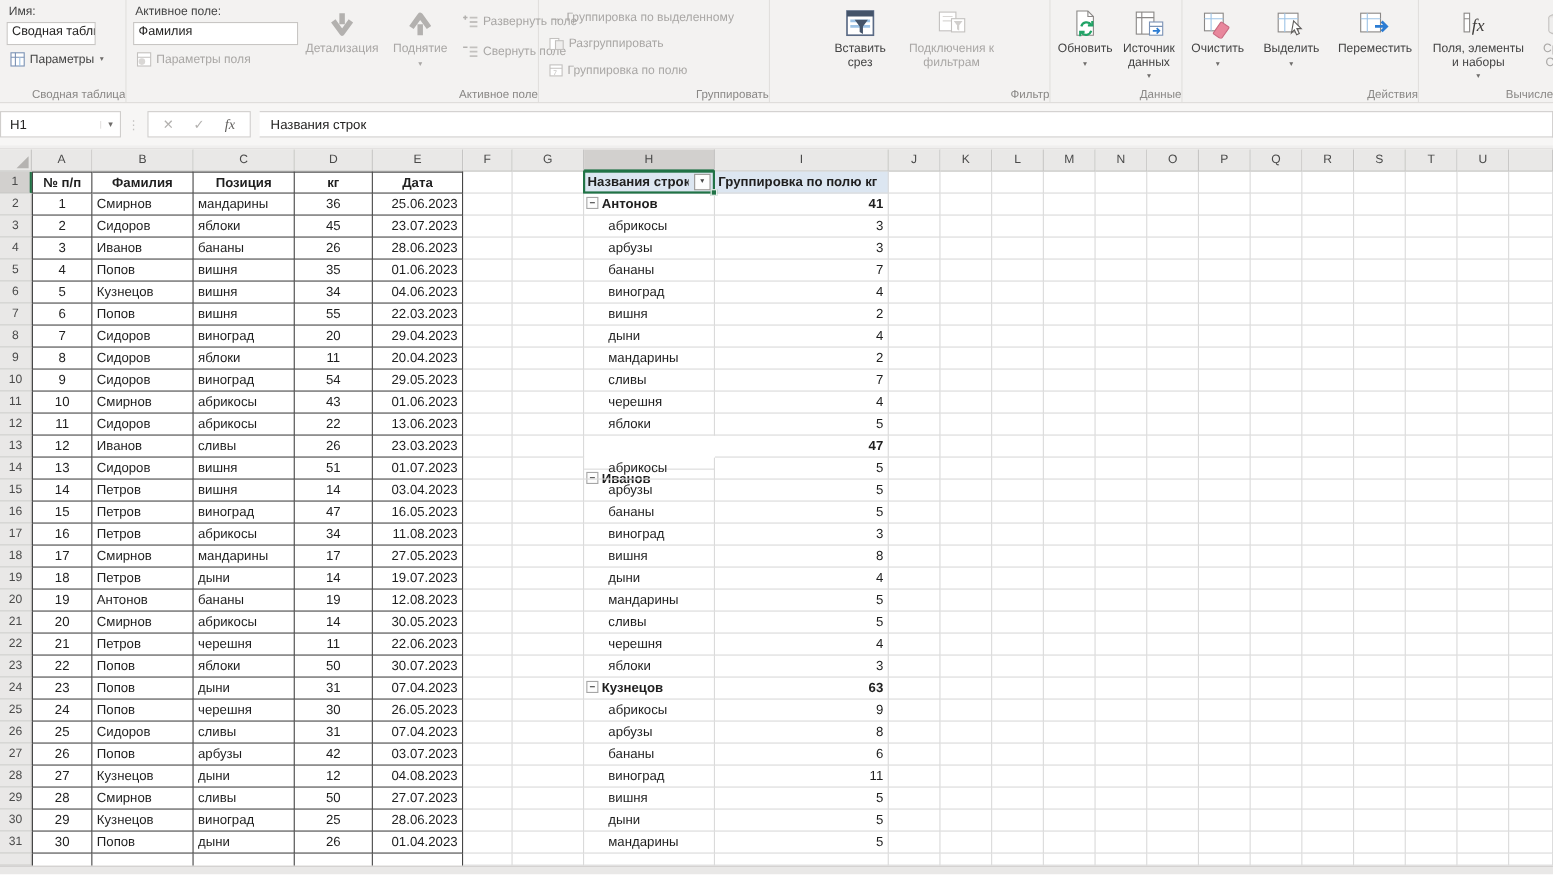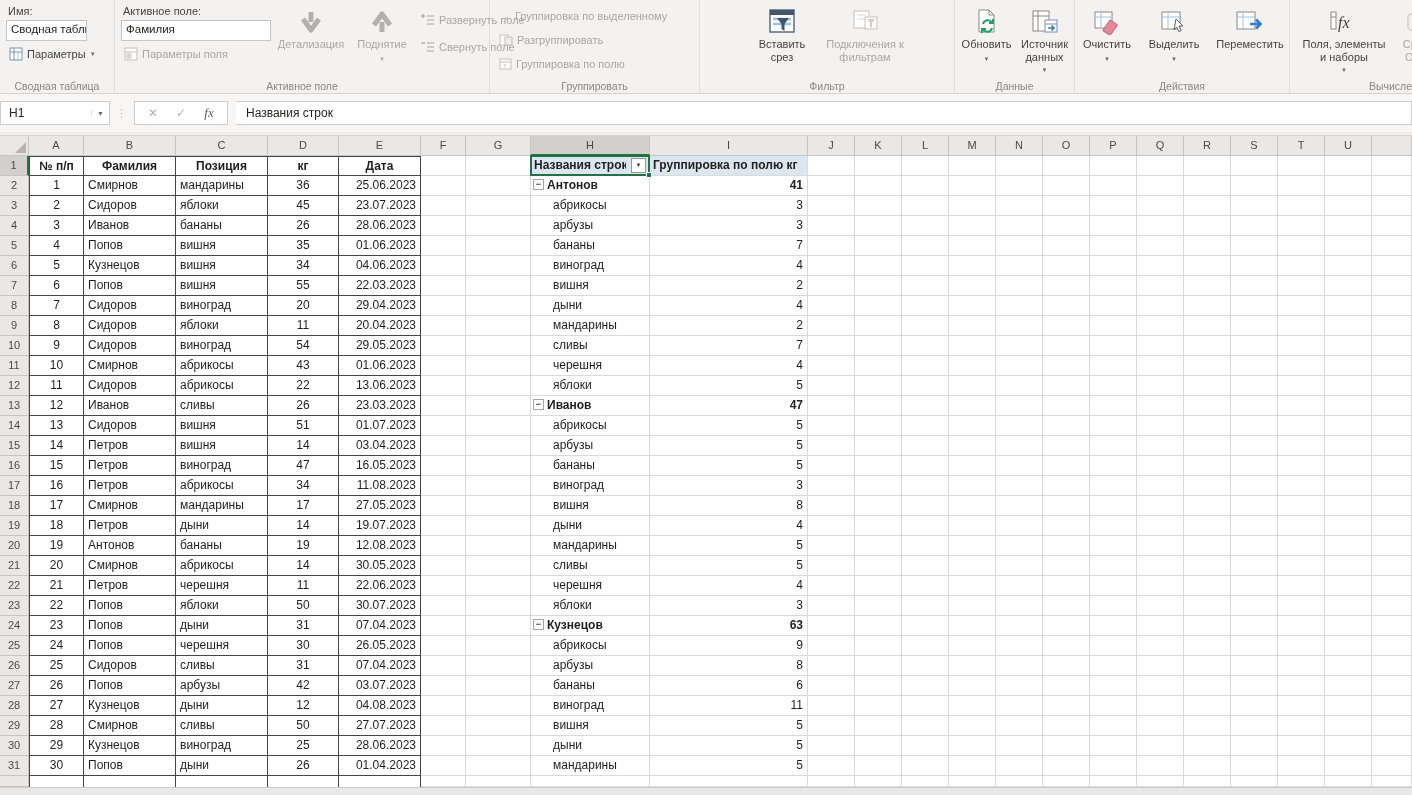--- a/index.html
+++ b/index.html
@@ -4,21 +4,21 @@
 <style>
   * { margin:0; padding:0; box-sizing:border-box; }
   html,body { width:1412px; height:795px; overflow:hidden;
     font-family:"Liberation Sans","DejaVu Sans",sans-serif; background:#fff; }
 
   
   .ribbon { height:94px; background:#f3f2f1; border-bottom:1px solid #d6d4d2;
     display:flex; align-items:stretch; overflow:hidden; }
   .rgroup { position:relative; border-right:1px solid #e1dfdd; padding:3px 4px 16px 6px;
     display:flex; align-items:flex-start; flex:0 0 auto; }
-  .rcaption { position:absolute; bottom:1px; left:0; right:0; text-align:center;
+  .rcaption { position:absolute; bottom:1px; left:0; right:0; text-align:right;
     font-size:10.5px; color:#8a8886; white-space:nowrap; overflow:hidden; }
   .rlabel { font-size:11px; color:#444; margin:2px 0 3px 2px; }
   .rinput { background:#fff; border:1px solid #c8c6c4; height:21px; font-size:11.5px;
     color:#252423; padding:2px 4px; white-space:nowrap; overflow:hidden; }
   .sbtn { display:flex; align-items:center; gap:4px; font-size:11px; color:#444;
     padding:2px 3px; border-radius:2px; white-space:nowrap; height:21px; }
   .bb { display:flex; flex-direction:column; align-items:center; text-align:center;
     font-size:11px; line-height:13px; color:#444; padding:3px 3px 0 3px; flex:0 0 auto; }
   .bb .bicon { height:32px; display:flex; align-items:center; justify-content:center; }
   .caret { font-size:6px; color:#6e6c6a; vertical-align:middle; }
@@ -663,21 +663,21 @@
     </div>
     <div class="srow">
       <div class="rh">13</div>
       <div class="cell t tl a-c" style="width: 55px;">12</div>
       <div class="cell t a-l" style="width: 92px;">Иванов</div>
       <div class="cell t a-l" style="width: 92px;">сливы</div>
       <div class="cell t a-c" style="width: 71px;">26</div>
       <div class="cell t a-r" style="width: 82px;">23.03.2023</div>
       <div class="cell" style="width: 45px;"></div>
       <div class="cell" style="width: 65px;"></div>
-      <div class="cell pg" style="width: 119px;"><div class="cbox">−</div><div class="" style="display: inline;">Иванов</div></div>
+      <div class="cell pg" style="width: 119px; margin-top: 30px;"><div class="cbox">−</div><div class="" style="display: inline;">Иванов</div></div>
       <div class="cell num pg" style="width: 158px;">47</div>
       <div class="cell" style="width: 47px;"></div>
       <div class="cell" style="width: 47px;"></div>
       <div class="cell" style="width: 47px;"></div>
       <div class="cell" style="width: 47px;"></div>
       <div class="cell" style="width: 47px;"></div>
       <div class="cell" style="width: 47px;"></div>
       <div class="cell" style="width: 47px;"></div>
       <div class="cell" style="width: 47px;"></div>
       <div class="cell" style="width: 47px;"></div>

